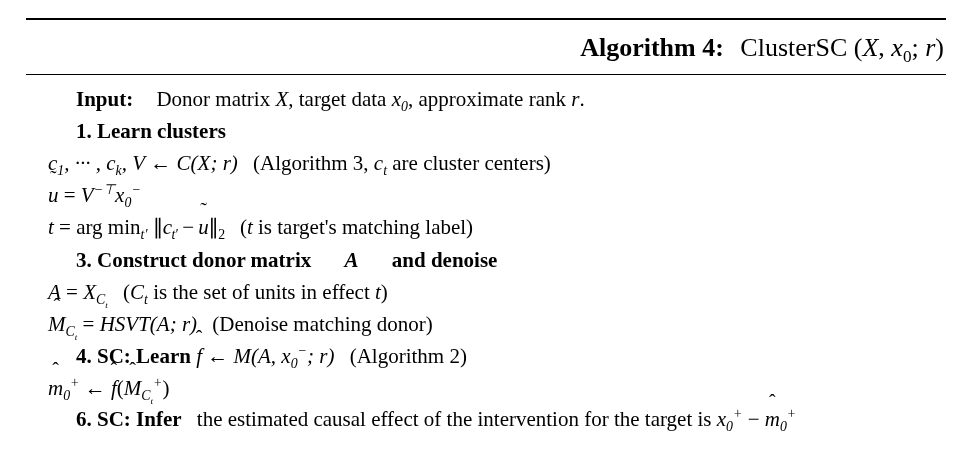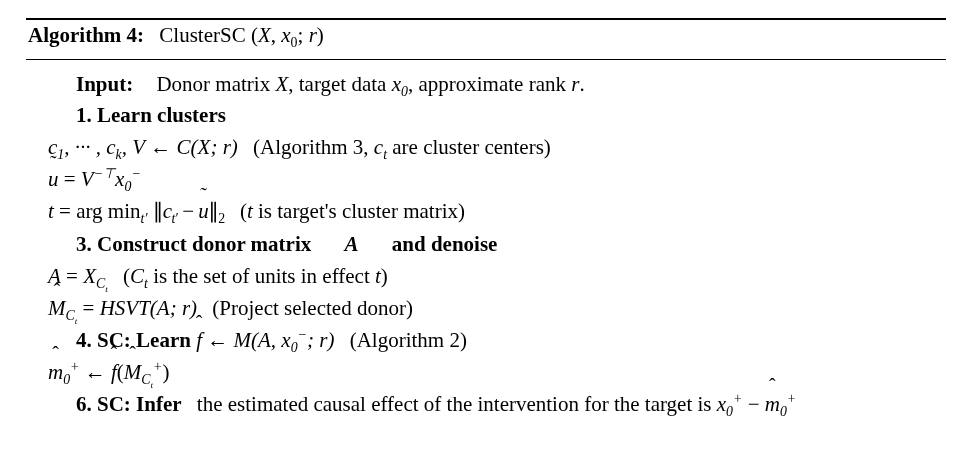--- a/index.html
+++ b/index.html
@@ -22,24 +22,25 @@
   .rule {
     border: 0;
     border-top: 2px solid #000;
     margin: 0;
     height: 0;
   }
   .rule-thin {
     border-top: 1.5px solid #000;
   }
   .caption {
-    font-size: 21px;
+    font-size: 26px;
     line-height: 1.5;
-    padding: 0 2px 7px 2px;
+    padding: 8px 2px 7px 2px;
     white-space: nowrap;
+    text-align: right;
   }
   .caption .algo-label {
     font-weight: bold;
   }
   .body-block {
     padding: 9px 2px 10px 22px;
   }
   .line {
     font-size: 21px;
     line-height: 1.52;
@@ -138,21 +139,21 @@
       <span>=</span>
       <span class="mathvar">V<sup>−⊤</sup></span><span class="mathvar">x<sub>0</sub><sup>−</sup></span>
     </div>
 
     <div class="line">
       <span class="mathvar">t</span>
       <span>=</span>
       <span class="mathup">arg&nbsp;min</span><span class="mathvar argmin-sub">t′</span>
       <span class="norm">∥<span class="mathvar">c<sub>t′</sub></span> − <span class="tilde-wrap"><span class="tilde">˜</span><span class="mathvar">u</span></span>∥<sub>2</sub></span>
       <span class="spacer-sm"></span><span>(</span><span class="mathvar">t</span>
-      <span>is target's cluster matrix)</span>
+      <span>is target's matching label)</span>
     </div>
 
     <div class="line">
       <span class="b">3. Construct donor matrix</span>
       <span class="mathvar b">A</span>
       <span class="b">and denoise</span>
     </div>
 
     <div class="line">
       <span class="mathvar">A</span>
@@ -160,21 +161,21 @@
       <span class="mathvar">X<sub>C<sub>t</sub></sub></span>
       <span class="spacer-sm"></span><span>(</span><span class="mathvar">C<sub>t</sub></span>
       <span>is the set of units in effect</span>
       <span class="mathvar">t</span><span>)</span>
     </div>
 
     <div class="line">
       <span class="hat-wrap"><span class="hat">ˆ</span><span class="mathvar">M</span></span><span class="mathvar"><sub>C<sub>t</sub></sub></span>
       <span>=</span>
       <span class="mathvar">HSVT</span><span class="mathvar">(A;&nbsp;r)</span>
-      <span class="spacer-sm"></span><span>(Project selected donor)</span>
+      <span class="spacer-sm"></span><span>(Denoise matching donor)</span>
     </div>
 
     <div class="line">
       <span class="b">4. SC: Learn</span>
       <span class="hat-wrap"><span class="hat">ˆ</span><span class="mathvar">f</span></span>
       <span>←</span>
       <span class="cal">M</span><span class="mathvar">(A,&nbsp;x<sub>0</sub><sup>−</sup>;&nbsp;r)</span>
       <span class="spacer-sm"></span><span>(Algorithm 2)</span>
     </div>
 

